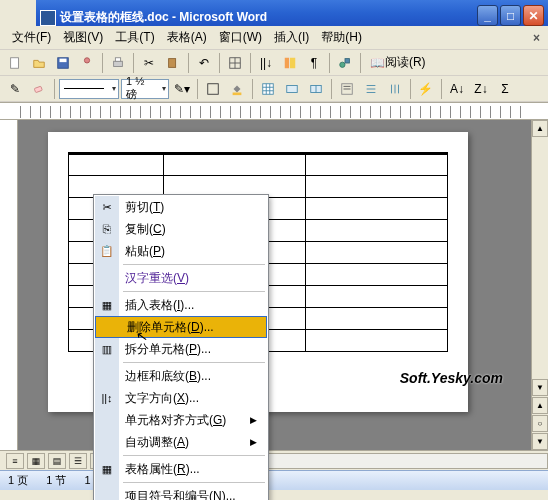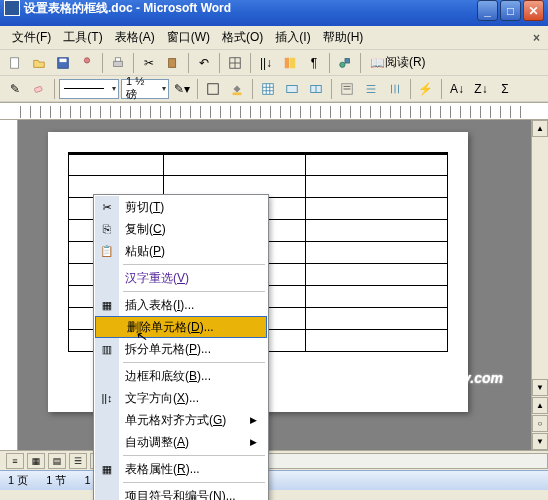--- a/index.html
+++ b/index.html
@@ -1,18 +1,18 @@
 <!DOCTYPE html>
 <html><head>
 <meta charset="utf-8">
 <style>
 * { margin: 0; padding: 0; box-sizing: border-box; }
 body { font-family: "SimSun", sans-serif; font-size: 12px; background: #ece9d8; width: 548px; height: 500px; overflow: hidden; position: relative; }
 
-.titlebar { height: 26px; background: linear-gradient(to bottom, #3b77dd 0%, #2862d0 50%, #1f52c4 100%); display: flex; align-items: flex-start; padding: 0 4px; color: white; font-weight: bold; }
+.titlebar { height: 26px; background: linear-gradient(to bottom, #3b77dd 0%, #2862d0 50%, #1f52c4 100%); display: flex; align-items: flex-end; padding: 0 4px; color: white; font-weight: bold; margin-left: 36px; }
 .titlebar .app-icon { width: 16px; height: 16px; background: #2b5797; margin-right: 4px; border: 1px solid #fff; }
 .titlebar .title-text { flex: 1; font-size: 12px; }
 .window-controls { display: flex; gap: 2px; }
 .window-controls div { width: 21px; height: 21px; border-radius: 3px; display: flex; align-items: center; justify-content: center; font-weight: bold; font-family: Arial; }
 .min-btn, .max-btn { background: linear-gradient(to bottom, #7ba7e8, #3866c5); border: 1px solid #1f3a6f; color: white; }
 .close-btn { background: linear-gradient(to bottom, #f09e87, #d64f2a); border: 1px solid #8b2e14; color: white; }
 
 .menubar { height: 24px; background: #ece9d8; display: flex; align-items: center; padding-left: 6px; border-bottom: 1px solid #d4d0c8; }
 .menubar .mitem { padding: 6px 6px; cursor: default; }
 .menubar .close-doc { margin-left: auto; margin-right: 4px; color: #555; font-weight: bold; padding: 0 4px; }
@@ -27,21 +27,21 @@
 .ruler-h::before { content: ""; position: absolute; left: 20px; right: 20px; top: 3px; height: 12px; background: repeating-linear-gradient(to right, #888 0 1px, transparent 1px 10px); }
 
 .workspace { position: relative; background: #808080; height: 330px; overflow: hidden; display: flex; }
 .ruler-v { width: 18px; background: #fff; border-right: 1px solid #aca899; }
 .page-area { flex: 1; padding: 12px 30px; position: relative; }
 .page { background: white; width: 420px; height: 280px; box-shadow: 2px 2px 6px rgba(0,0,0,0.4); padding: 20px; }
 .doc-table { border-collapse: collapse; width: 100%; }
 .doc-table td { border: 1px solid #000; height: 22px; }
 .doc-table td:first-child { width: 25%; }
 .doc-table tr:first-child td { border-top: 3px solid #000; }
-.watermark { position: absolute; right: 45px; top: 250px; color: #ffffff; font-style: italic; font-family: Arial; font-size: 14px; font-weight: bold; text-shadow: 0 0 2px #fff; text-align: right; }
+.watermark { position: absolute; right: 45px; top: 250px; color: #000000; font-style: italic; font-family: Arial; font-size: 14px; font-weight: bold; text-shadow: 0 0 2px #fff; text-align: right; }
 
 .scroll-v { position: absolute; right: 0; top: 0; width: 17px; height: 100%; background: #ece9d8; border-left: 1px solid #aca899; }
 .scroll-v .sbtn { height: 17px; background: #ece9d8; border: 1px solid #aca899; display: flex; align-items: center; justify-content: center; font-size: 8px; }
 
 .bottom-tabs { height: 20px; background: #ece9d8; display: flex; align-items: center; padding-left: 6px; gap: 3px; border-top: 1px solid #aca899; }
 .btab { width: 18px; height: 16px; border: 1px solid #aca899; display: flex; align-items: center; justify-content: center; font-size: 9px; }
 
 .statusbar { height: 20px; background: linear-gradient(to bottom, #e8f0fc, #c4d6f0); display: flex; align-items: center; padding: 0 8px; gap: 18px; font-size: 11px; border-top: 1px solid #8fa9d0; }
 .statusbar span { white-space: nowrap; }
 
@@ -67,24 +67,24 @@
   <div class="title-text">设置表格的框线.doc - Microsoft Word</div>
   <div class="window-controls">
     <div class="min-btn">_</div>
     <div class="max-btn">□</div>
     <div class="close-btn">✕</div>
   </div>
 </div>
 
 <div class="menubar">
   <span class="mitem">文件(F)</span>
+  <span class="mitem">视图(V)</span>
   <span class="mitem">工具(T)</span>
   <span class="mitem">表格(A)</span>
   <span class="mitem">窗口(W)</span>
-  <span class="mitem">格式(O)</span>
   <span class="mitem">插入(I)</span>
   <span class="mitem">帮助(H)</span>
   <span class="close-doc">×</span>
 </div>
 
 <div class="toolbar">
   <div class="tbtn">
       <svg class="ico" viewBox="0 0 16 16">
         <rect x="3" y="2" width="9" height="12" fill="#fff" stroke="#888"></rect>
       </svg>

